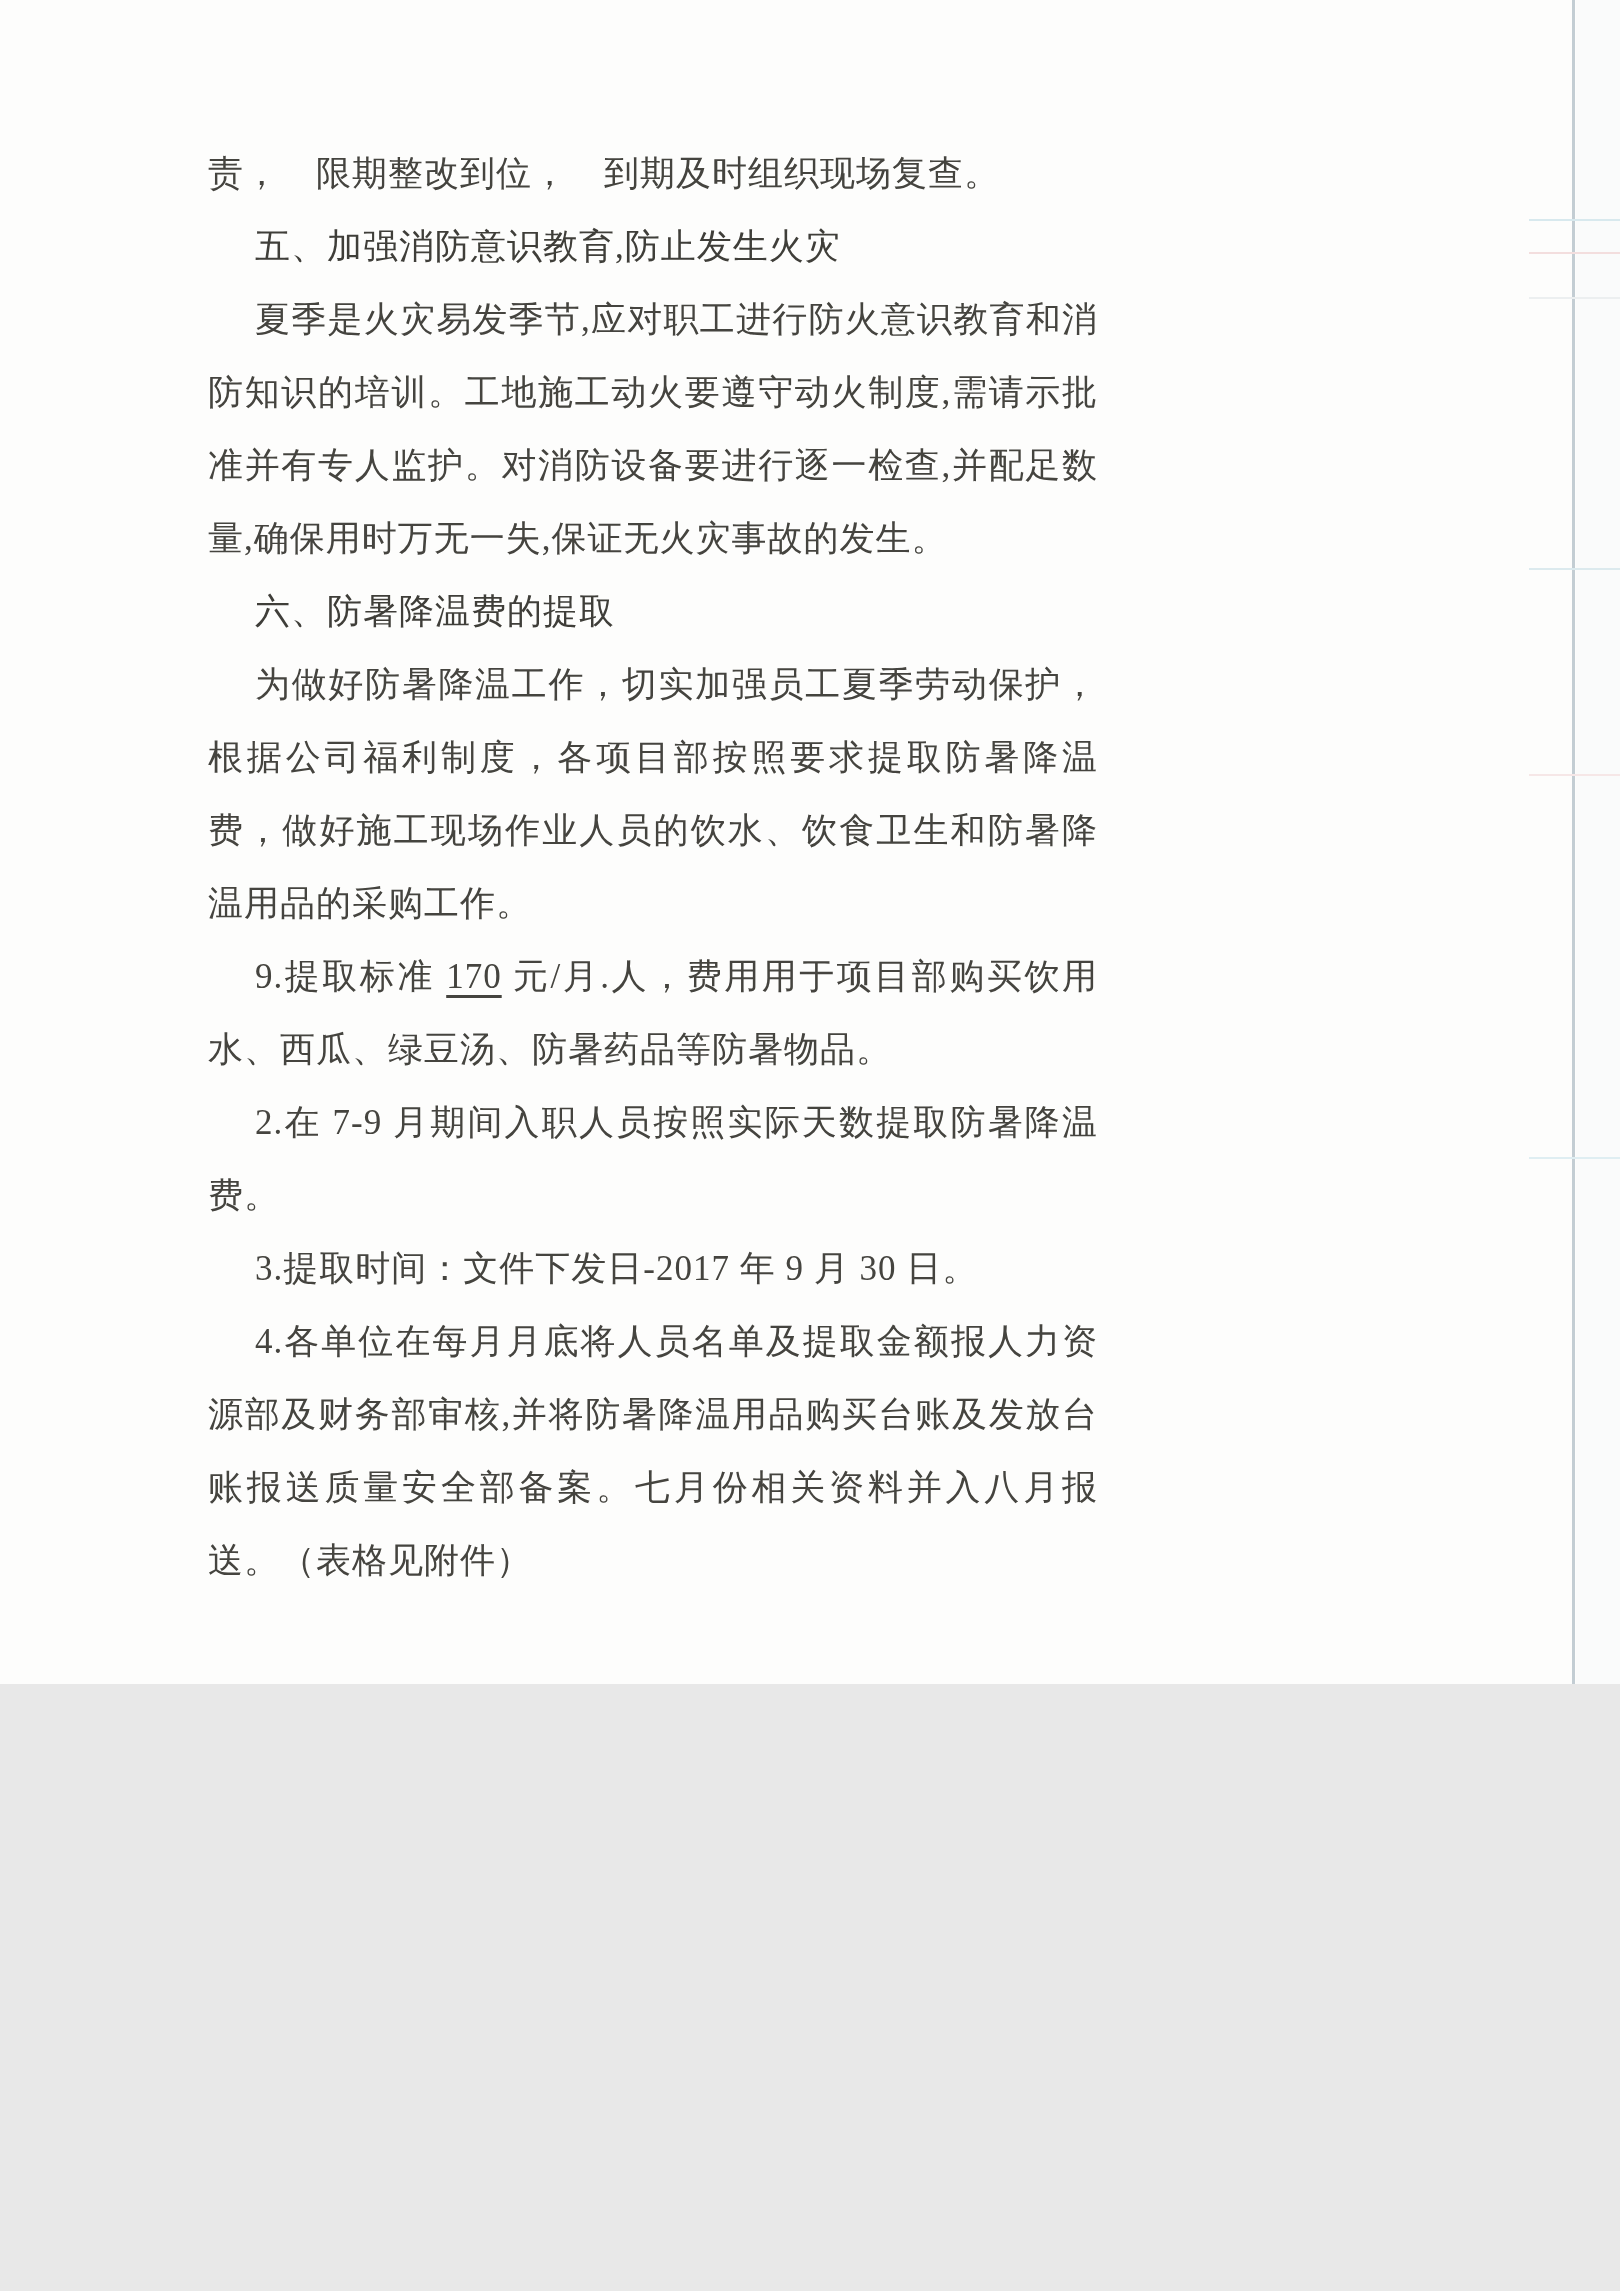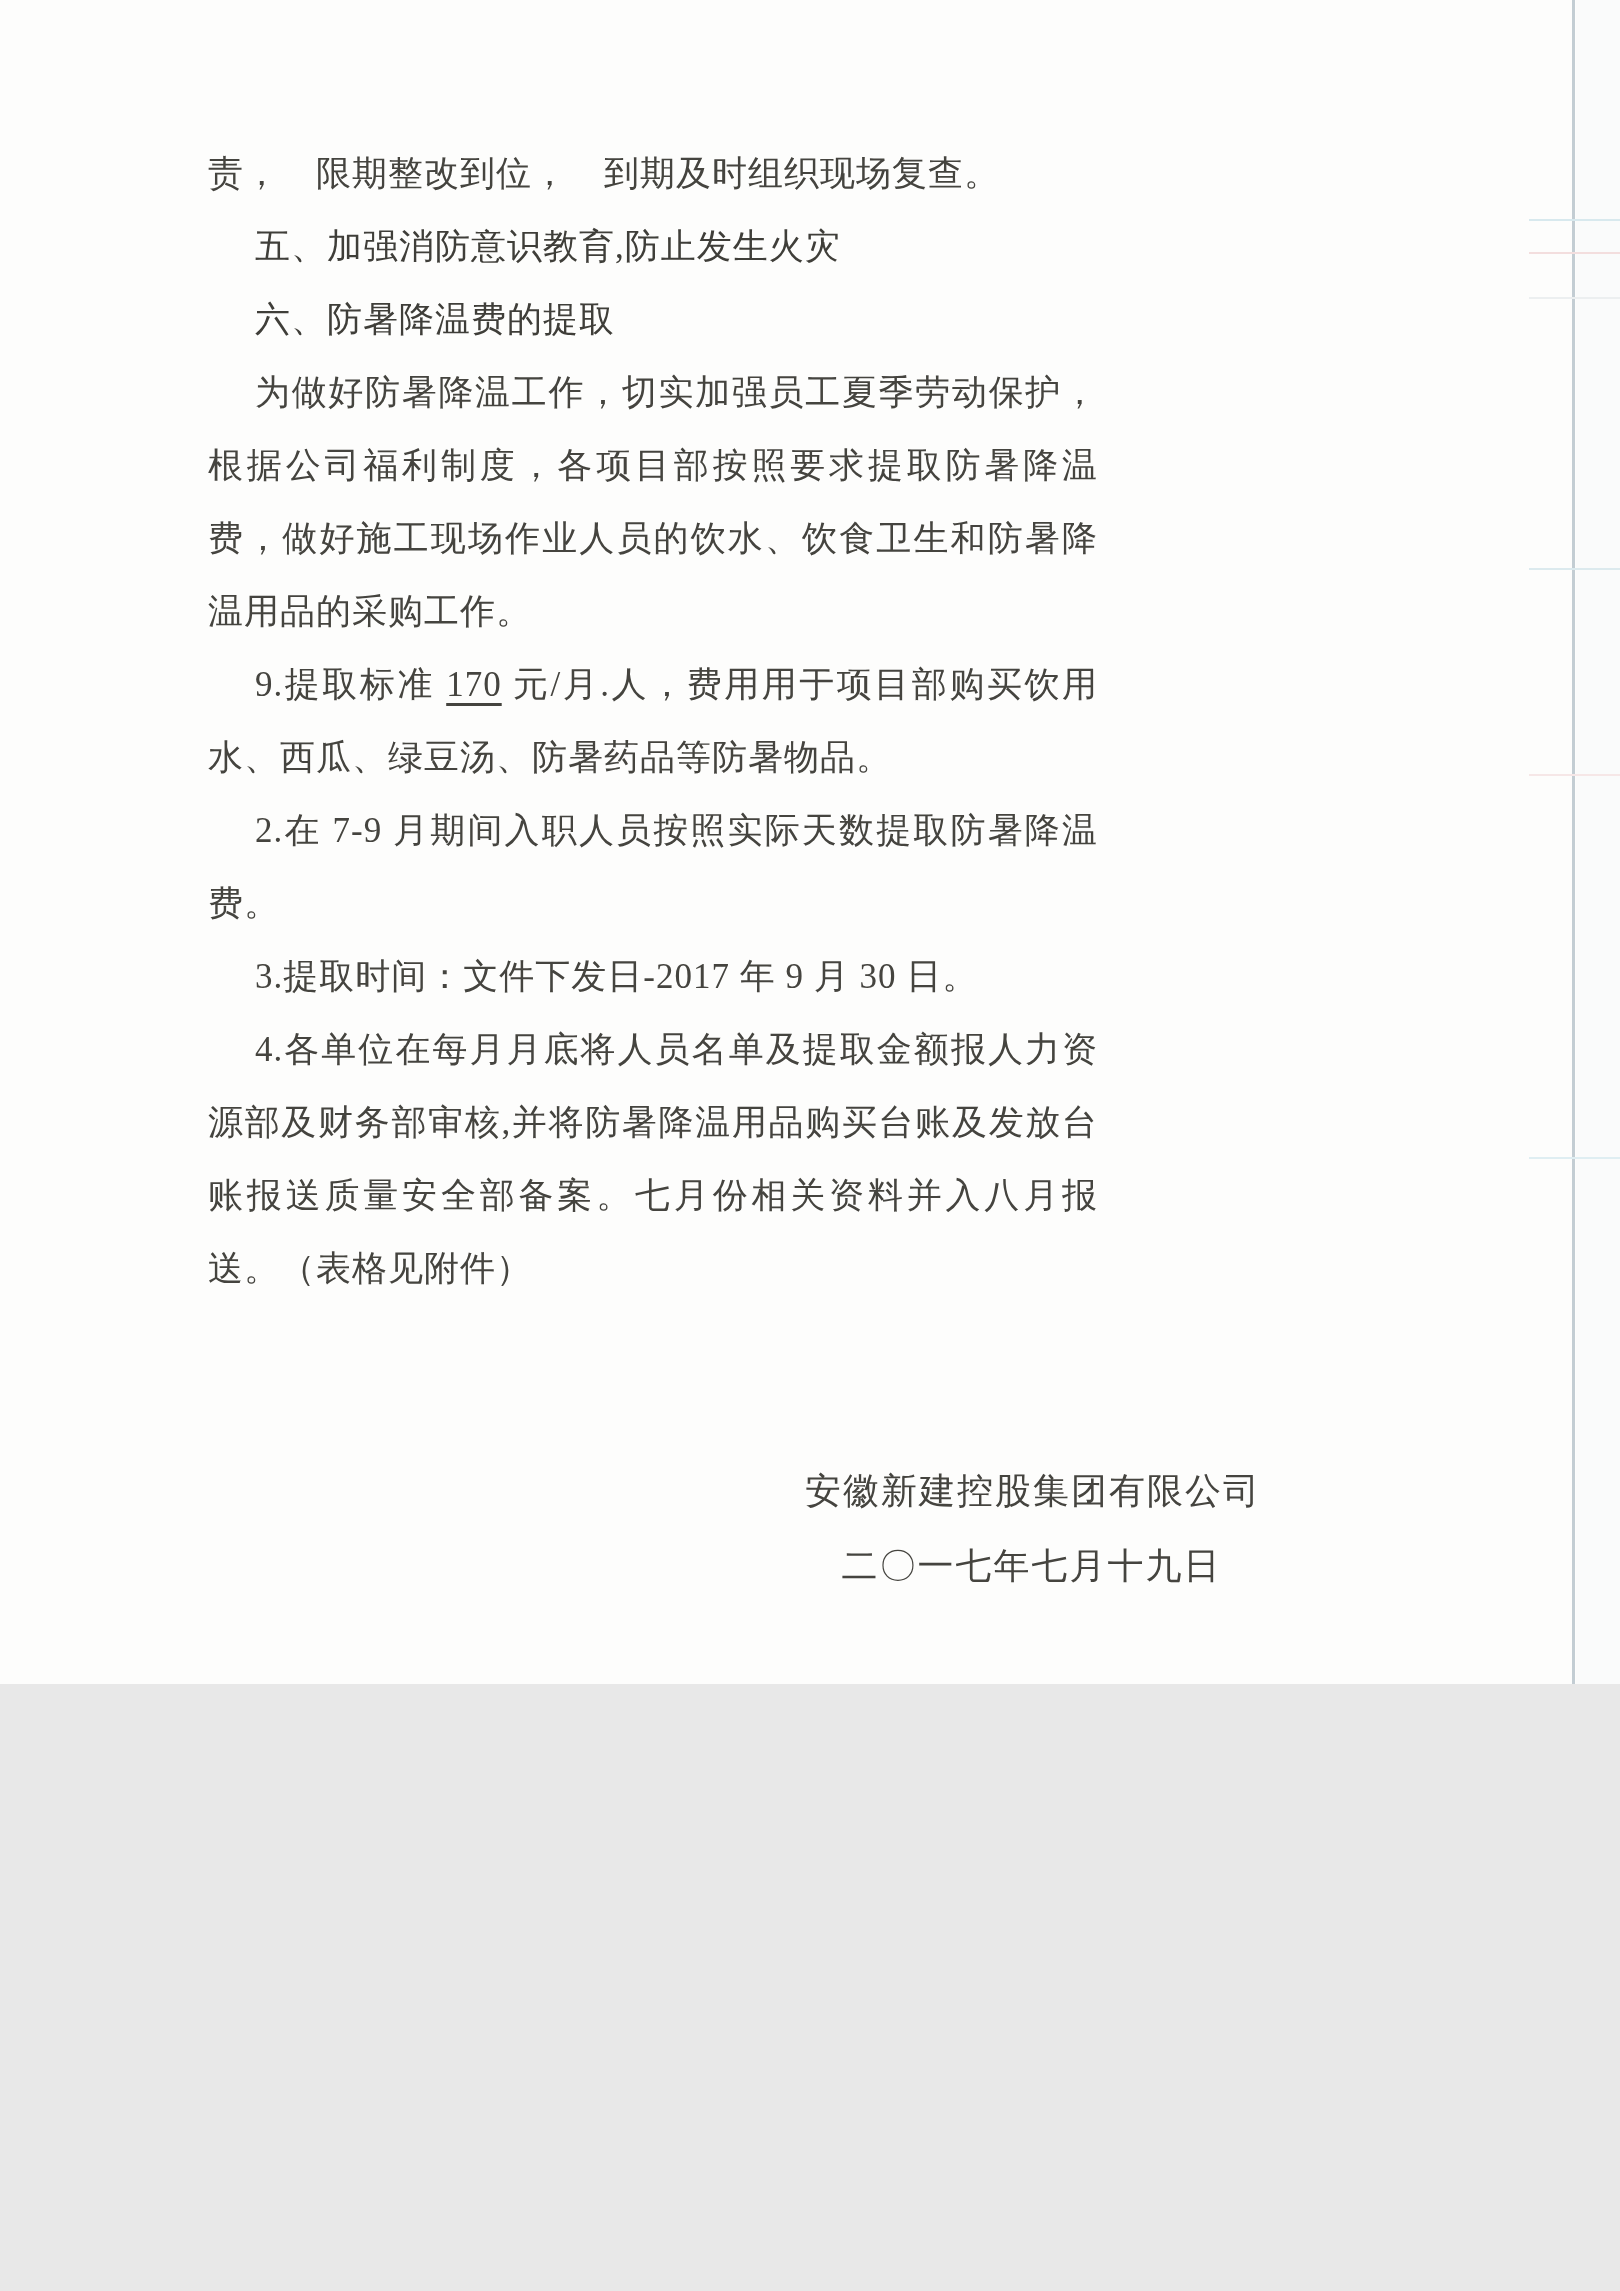--- a/index.html
+++ b/index.html
@@ -91,20 +91,21 @@
 <body>
 
 <div class="page">
 
   <div class="content">
 
     <p class="para">责，　限期整改到位，　到期及时组织现场复查。</p>
 
     <p class="para indent heading">五、加强消防意识教育,防止发生火灾</p>
 
+    <p class="para indent">夏季是火灾易发季节,应对职工进行防火意识教育和消防知识的培训。工地施工动火要遵守动火制度,需请示批准并有专人监护。对消防设备要进行逐一检查,并配足数量,确保用时万无一失,保证无火灾事故的发生。</p>
 
     <p class="para indent heading">六、防暑降温费的提取</p>
 
     <p class="para indent">为做好防暑降温工作，切实加强员工夏季劳动保护，根据公司福利制度，各项目部按照要求提取防暑降温费，做好施工现场作业人员的饮水、饮食卫生和防暑降温用品的采购工作。</p>
 
     <p class="para indent"><span>9.提取标准 </span><span class="underlined">170</span><span> 元/月.人，费用用于项目部购买饮用水、西瓜、绿豆汤、防暑药品等防暑物品。</span></p>
 
     <p class="para indent">2.在 7-9 月期间入职人员按照实际天数提取防暑降温费。</p>
 
     <p class="para indent">3.提取时间：文件下发日-2017 年 9 月 30 日。</p>

